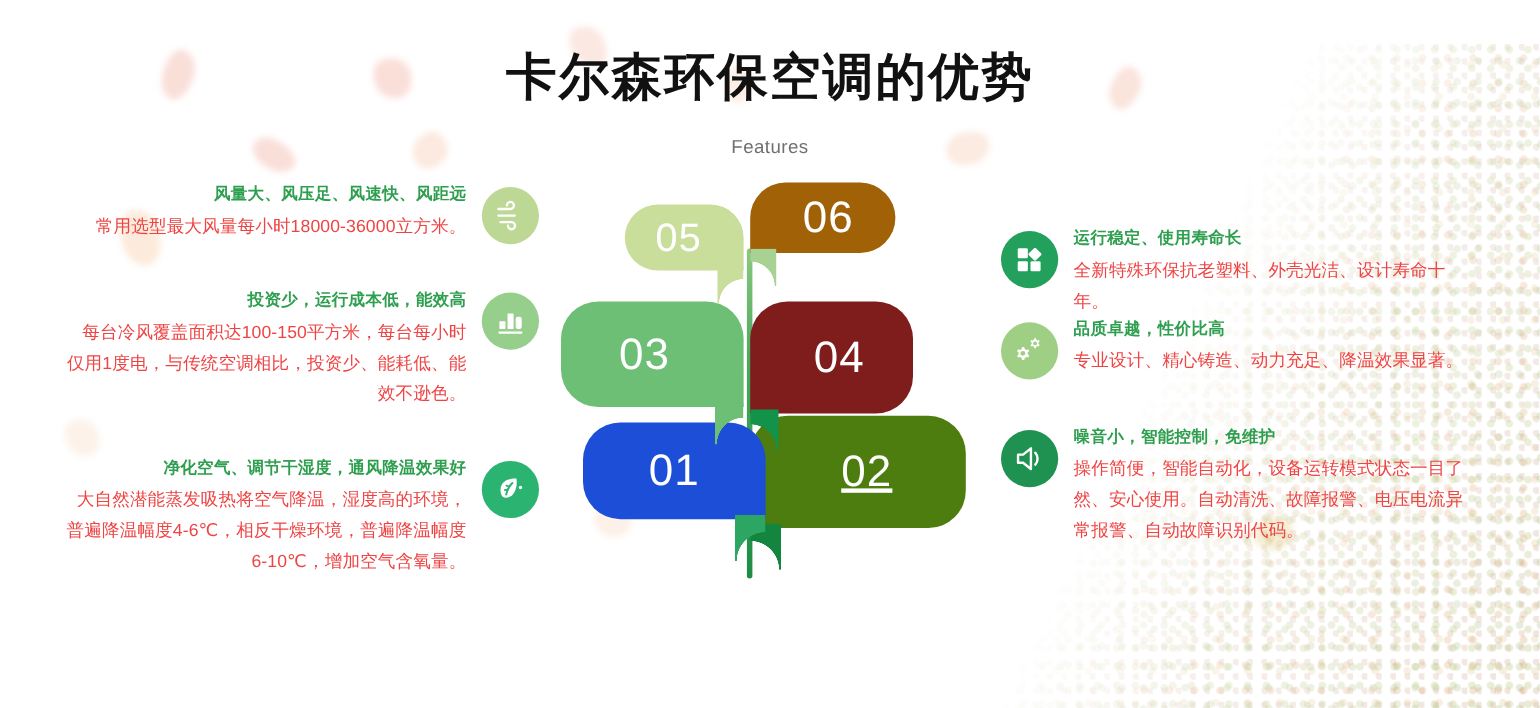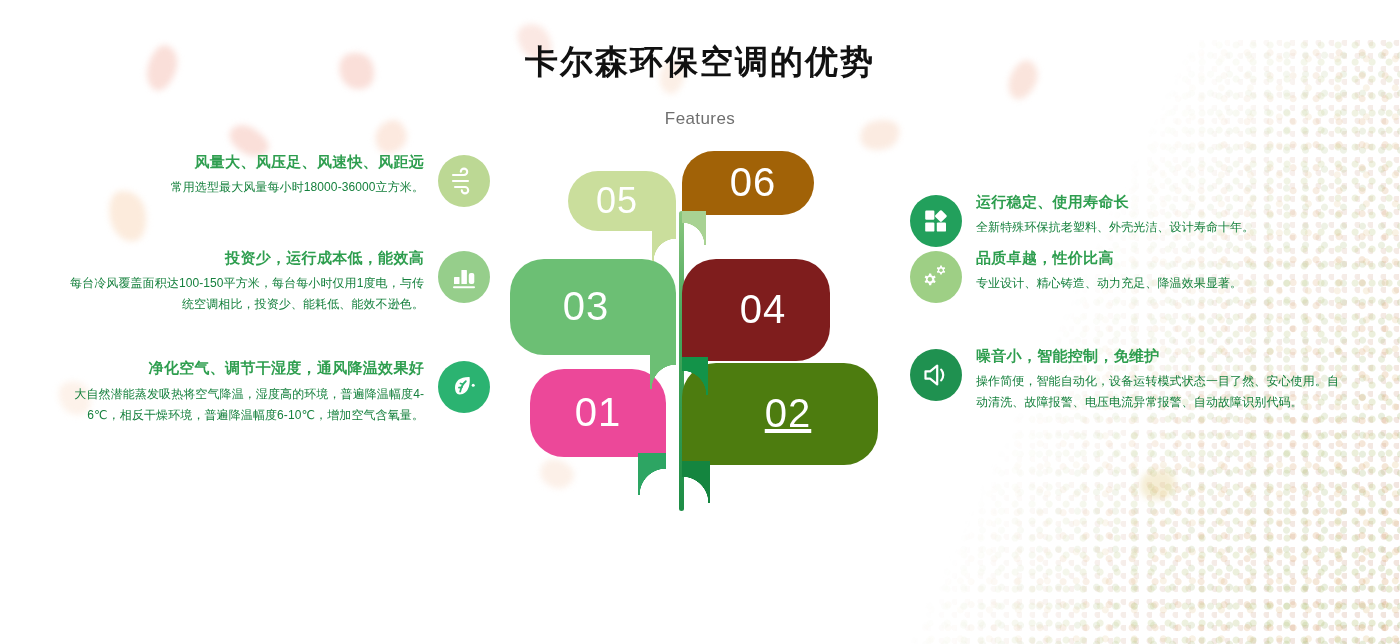--- a/index.html
+++ b/index.html
@@ -64,21 +64,21 @@
   .p12 { left: 1140px; top: 470px; width: 36px; height: 30px; transform: rotate(-20deg); background: rgba(225,200,120,0.32); }
 
   
   .header {
     position: relative;
     z-index: 3;
     text-align: center;
     padding-top: 42px;
   }
   .page-title {
-    font-size: 33px;
+    font-size: 46px;
     font-weight: 700;
     color: #111111;
     letter-spacing: 2px;
     line-height: 1.2;
   }
   .page-subtitle {
     margin-top: 27px;
     font-size: 17px;
     color: #6f6f6f;
     font-weight: 400;
@@ -116,22 +116,22 @@
 
   .feature-title {
     font-size: 15px;
     font-weight: 700;
     color: #2e9e4f;
     line-height: 1.5;
     margin-bottom: 4px;
     letter-spacing: 0.3px;
   }
   .feature-desc {
-    font-size: 12px;
-    color: #15803d;
+    font-size: 16px;
+    color: #ef4444;
     line-height: 1.75;
     letter-spacing: 0.1px;
   }
 
   .icon-circle {
     width: 52px;
     height: 52px;
     border-radius: 50%;
     flex: 0 0 52px;
     display: flex;
@@ -216,22 +216,22 @@
     left: 192px; top: 108px; width: 148px; height: 102px;
     background: #7f1d1d;
     padding-left: 14px;
   }
   #leaf-04 .tail { background: #139349; left: 0px; bottom: -34px; height: 38px; width: 26px;
     -webkit-mask-image: radial-gradient(circle at 0% 100%, transparent 0 24px, #000 24.5px);
     mask-image: radial-gradient(circle at 0% 100%, transparent 0 24px, #000 24.5px); }
 
   
   #leaf-01 {
-    left: 40px; top: 218px; width: 136px; height: 88px;
-    background: #ec4899;
+    left: 40px; top: 218px; width: 166px; height: 88px;
+    background: #1d4ed8;
   }
   #leaf-01 .tail { background: #2da563; right: 0px; bottom: -38px; height: 42px; width: 28px;
     -webkit-mask-image: radial-gradient(circle at 100% 100%, transparent 0 26px, #000 26.5px);
     mask-image: radial-gradient(circle at 100% 100%, transparent 0 26px, #000 26.5px); }
 
   
   #leaf-02 {
     left: 192px; top: 212px; width: 196px; height: 102px;
     background: #4d7c0f;
     padding-left: 16px;

